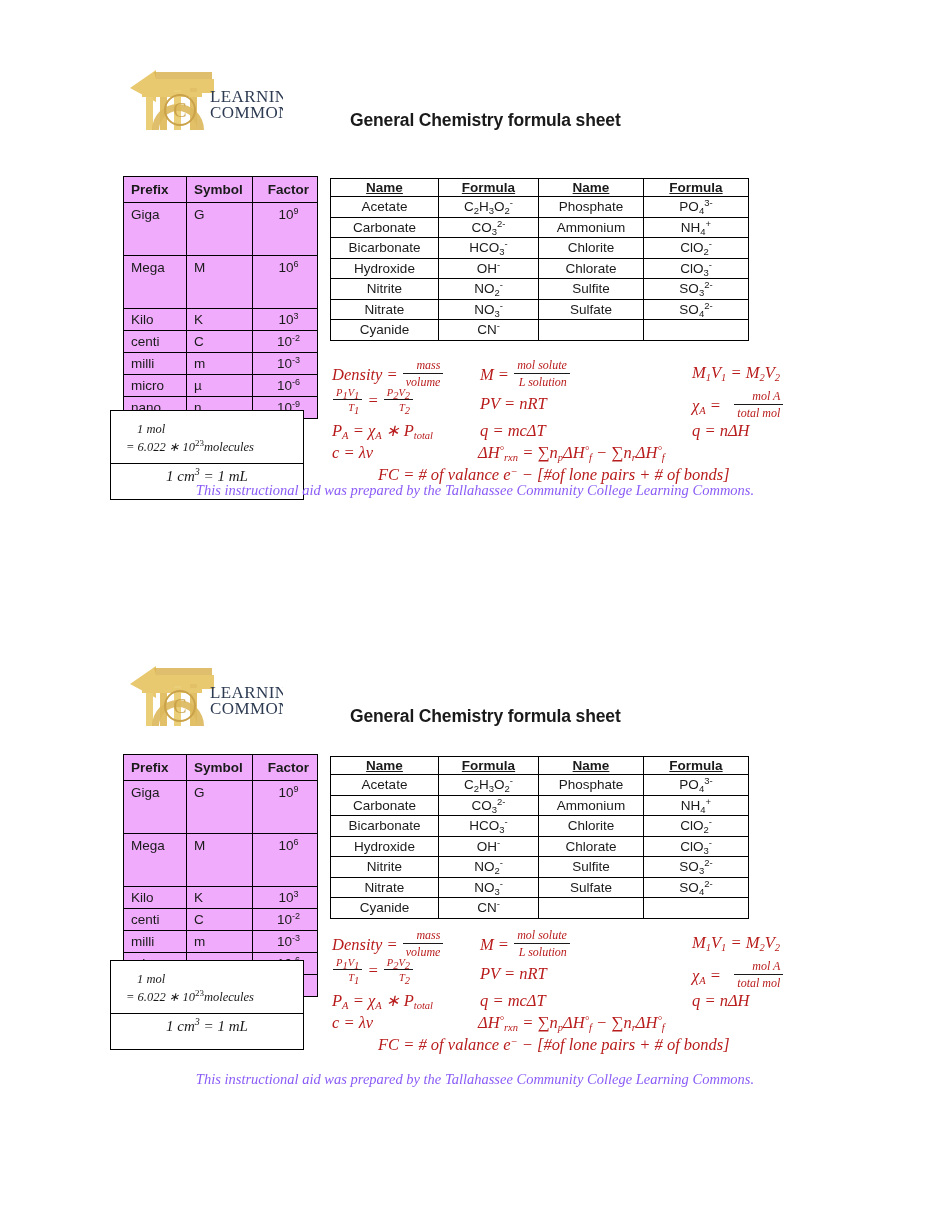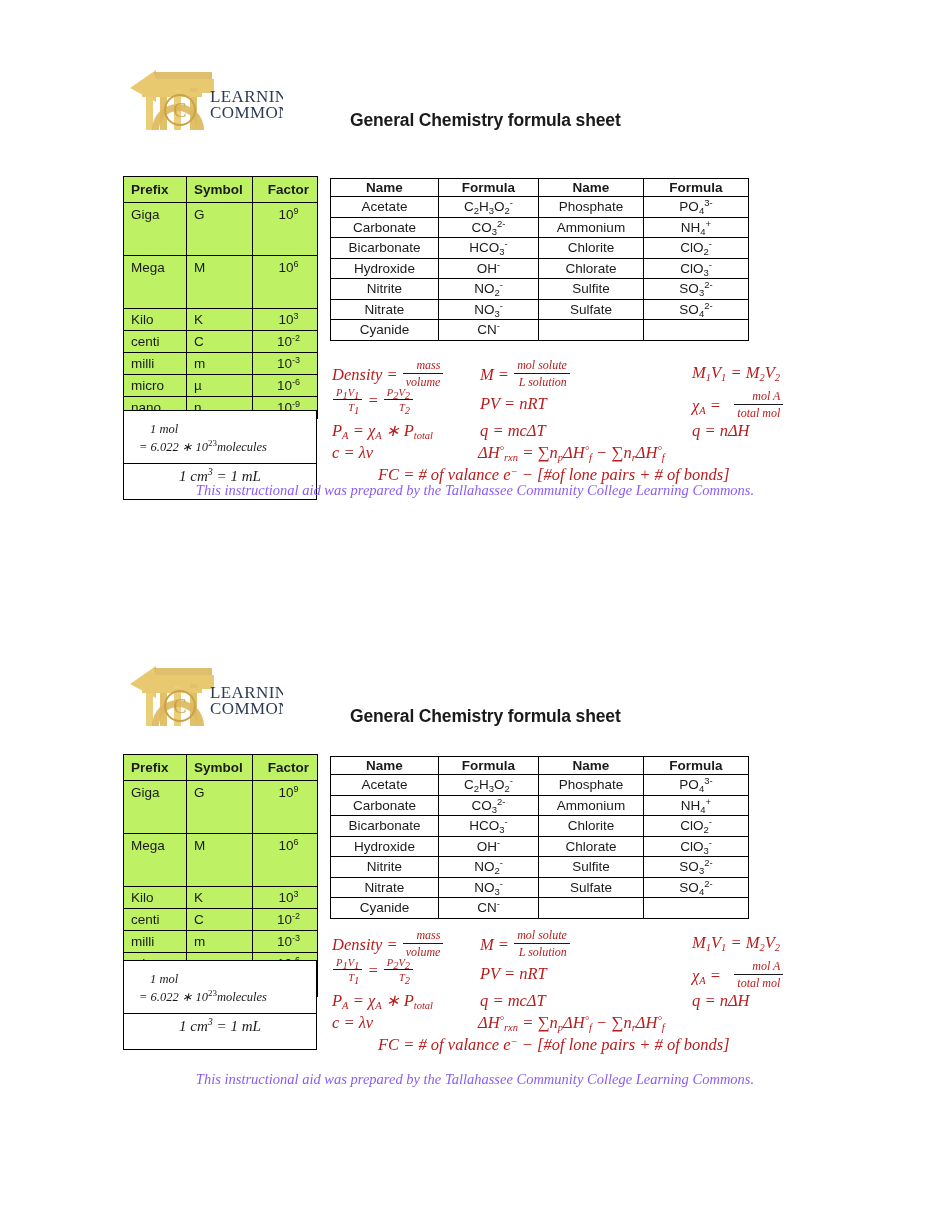--- a/index.html
+++ b/index.html
@@ -33,21 +33,21 @@
     white-space: nowrap;
   }
 
   
   .prefix-table {
     position: absolute;
     left: 123px;
     width: 194px;
     border-collapse: collapse;
     table-layout: fixed;
-    background: #bef264;
+    background: #f0abfc;
   }
   .prefix-table td, .prefix-table th {
     border: 1px solid #000;
     padding: 2px 0 2px 7px;
     text-align: left;
     font-size: 13.5px;
     font-weight: normal;
     vertical-align: middle;
     height: 22px;
   }
@@ -58,21 +58,21 @@
   }
   .prefix-table .c-prefix { width: 63px; }
   .prefix-table .c-symbol { width: 66px; }
   .prefix-table .c-factor { width: 65px; text-align: center; }
   .prefix-table tr.tall td { height: 53px; vertical-align: top; padding-top: 4px; }
   .prefix-table sup { font-size: 9px; vertical-align: super; line-height: 0; }
 
   
   .mol-box {
     position: absolute;
-    left: 123px;
+    left: 110px;
     width: 194px;
     border: 1px solid #000;
     background: #fff;
     font-family: "Liberation Serif", serif;
   }
   .mol-box .mol-top {
     padding: 9px 8px 7px 8px;
     border-bottom: 1px solid #000;
   }
   .mol-box .mol-line {
@@ -105,21 +105,21 @@
   .ions-table th, .ions-table td {
     border: 1px solid #000;
     text-align: center;
     font-size: 13.5px;
     height: 20.5px;
     padding: 0;
     font-weight: normal;
     vertical-align: middle;
     white-space: nowrap;
   }
-  .ions-table th { font-weight: bold; height: 18px; }
+  .ions-table th { font-weight: bold; height: 18px; text-decoration: underline; }
   .ions-table .ic1 { width: 108px; }
   .ions-table .ic2 { width: 100px; }
   .ions-table .ic3 { width: 105px; }
   .ions-table .ic4 { width: 105px; }
   .ions-table sub { font-size: 9.5px; vertical-align: baseline; position: relative; top: 3px; line-height: 0; }
   .ions-table sup { font-size: 9.5px; vertical-align: baseline; position: relative; top: -5px; line-height: 0; }
 
   
   .formulas {
     position: absolute;

